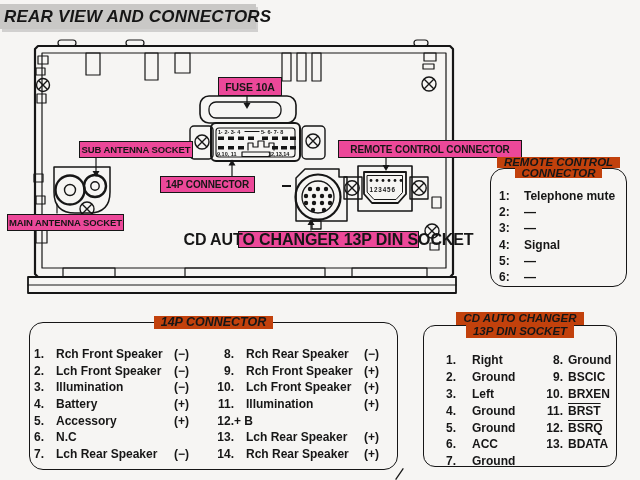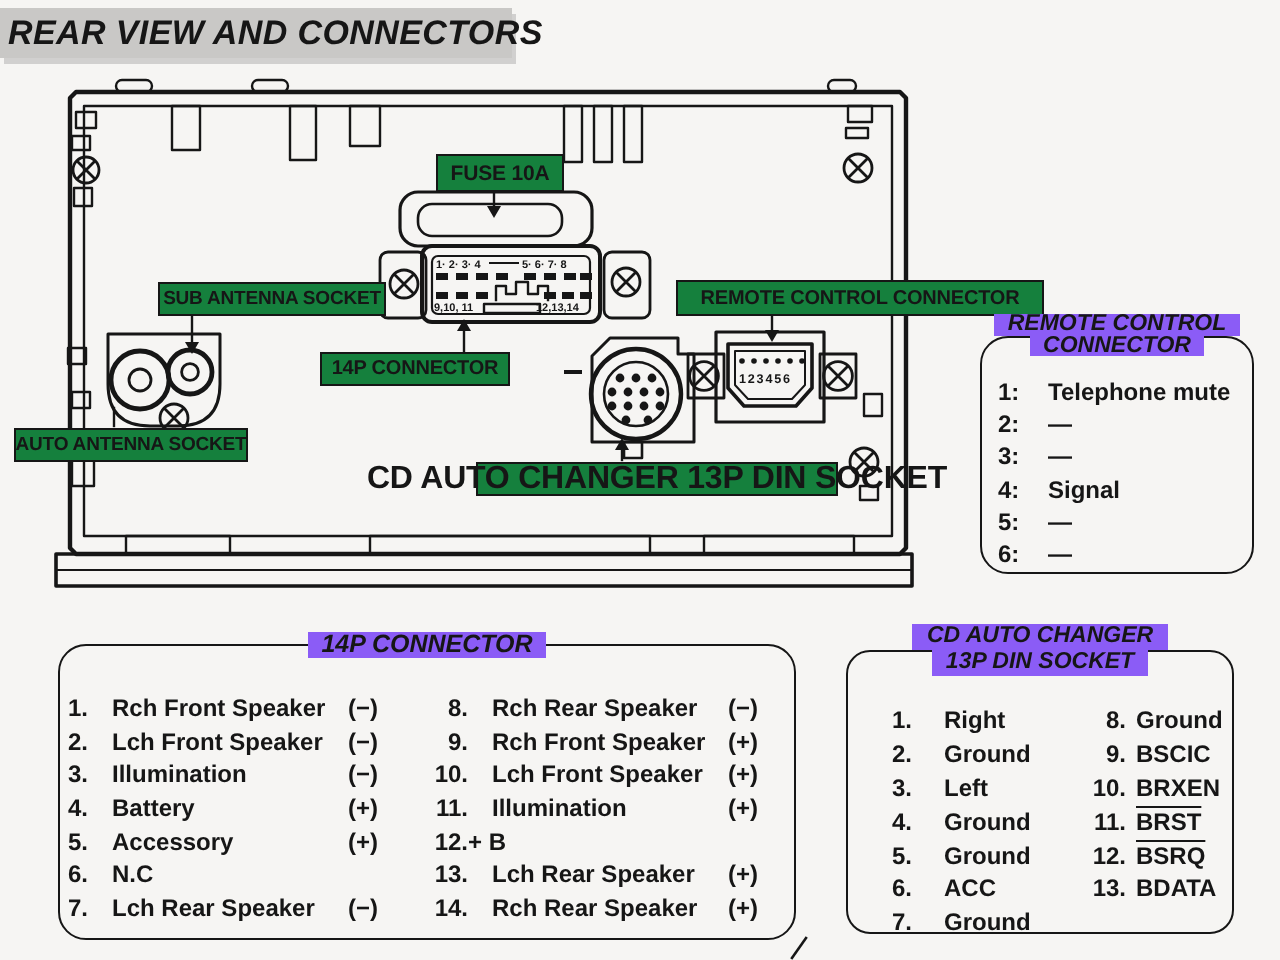--- a/index.html
+++ b/index.html
@@ -18,42 +18,42 @@
   }
   
   svg.art { position:absolute; left:0; top:0; }
   svg.art * { vector-effect:none; }
   .ink  { stroke:#161616; fill:none; stroke-linejoin:round; stroke-linecap:square; }
   .fill { fill:#161616; stroke:none; }
   svg text { fill:#161616; font-family:"Liberation Sans",sans-serif; font-weight:bold; }
   
   .dlabel {
     position:absolute; box-sizing:border-box;
-    border:1.6px solid #161616; background:#15803d;
+    border:1.6px solid #161616; background:#ec4899;
     display:flex; align-items:center; justify-content:center;
     font-weight:bold; white-space:nowrap; letter-spacing:-0.1px;
   }
   .l-fuse   { left:218px; top:77px;  width:64px;  height:19px; font-size:10.5px; }
   .l-sub    { left:56px;  top:141px; width:114px; height:17px; font-size:9.5px;margin-left:23px; }
   .l-14p    { left:160px; top:176px; width:95px;  height:17px; font-size:10px; }
   .l-main   { left:7px;   top:214px; width:117px; height:17px; font-size:9.5px; }
   .l-remote { left:338px; top:140px; width:184px; height:18px; font-size:10px; }
   .l-cd     { left:238px; top:231px; width:181px; height:17px; font-size:16px; }
   
   .din-grid {
     position:absolute; left:259px; top:188px; width:42px;
     font-family:"DejaVu Sans Mono",monospace; font-weight:bold;
     font-size:6.5px; line-height:9.4px; white-space:pre; letter-spacing:0;
   }
   .din-ovl { position:absolute; left:282px; top:185px; width:9px; height:1.5px; background:#161616; }
   
   .panel { position:absolute; box-sizing:border-box; border:1.6px solid #161616; }
   .ptitle { position:absolute; left:0; right:0; text-align:center;
             font-style:italic; font-weight:bold; line-height:13px; }
-  .ptitle span { background:#8b5cf6; padding:0 7px; display:inline-block; }
+  .ptitle span { background:#c2410c; padding:0 7px; display:inline-block; }
   
   .p-remote { left:490px; top:168px; width:137px; height:119px; border-radius:14px; }
   .p-remote .ptitle { top:-12px; font-size:11.5px; line-height:10.5px; }
   .p-remote .rows { position:absolute; left:8px; top:19px; right:2px; }
   .rrow { display:flex; height:16.2px; align-items:center; font-weight:bold; font-size:12px; }
   .rrow .rnum { width:25px; }
   
   .p-14p { left:29px; top:322px; width:369px; height:148px; border-radius:14px; }
   .p-14p .ptitle { top:-7px; font-size:12.5px; }
   .p-14p .rows { position:absolute; left:0; top:23px; right:0; }
@@ -245,21 +245,21 @@
       <line class="ink" stroke-width="1.2" x1="386" y1="158" x2="386" y2="166"></line>
       <polygon class="fill" points="382.5,165 389.5,165 386,171"></polygon>
     </g>
 
     <line class="ink" stroke-width="1.3" x1="403" y1="469" x2="396" y2="479"></line>
   </svg>
 
   <div class="dlabel l-fuse">FUSE 10A</div>
   <div class="dlabel l-sub">SUB ANTENNA SOCKET</div>
   <div class="dlabel l-14p">14P CONNECTOR</div>
-  <div class="dlabel l-main">AUTO ANTENNA SOCKET</div>
+  <div class="dlabel l-main">MAIN ANTENNA SOCKET</div>
   <div class="dlabel l-remote">REMOTE CONTROL CONNECTOR</div>
   <div class="dlabel l-cd">CD AUTO CHANGER 13P DIN SOCKET</div>
 
   <div class="din-ovl"></div>
 
   <div class="panel p-remote">
     <div class="ptitle">
       <div><span>REMOTE CONTROL</span></div>
       <div><span>CONNECTOR</span></div>
     </div>

